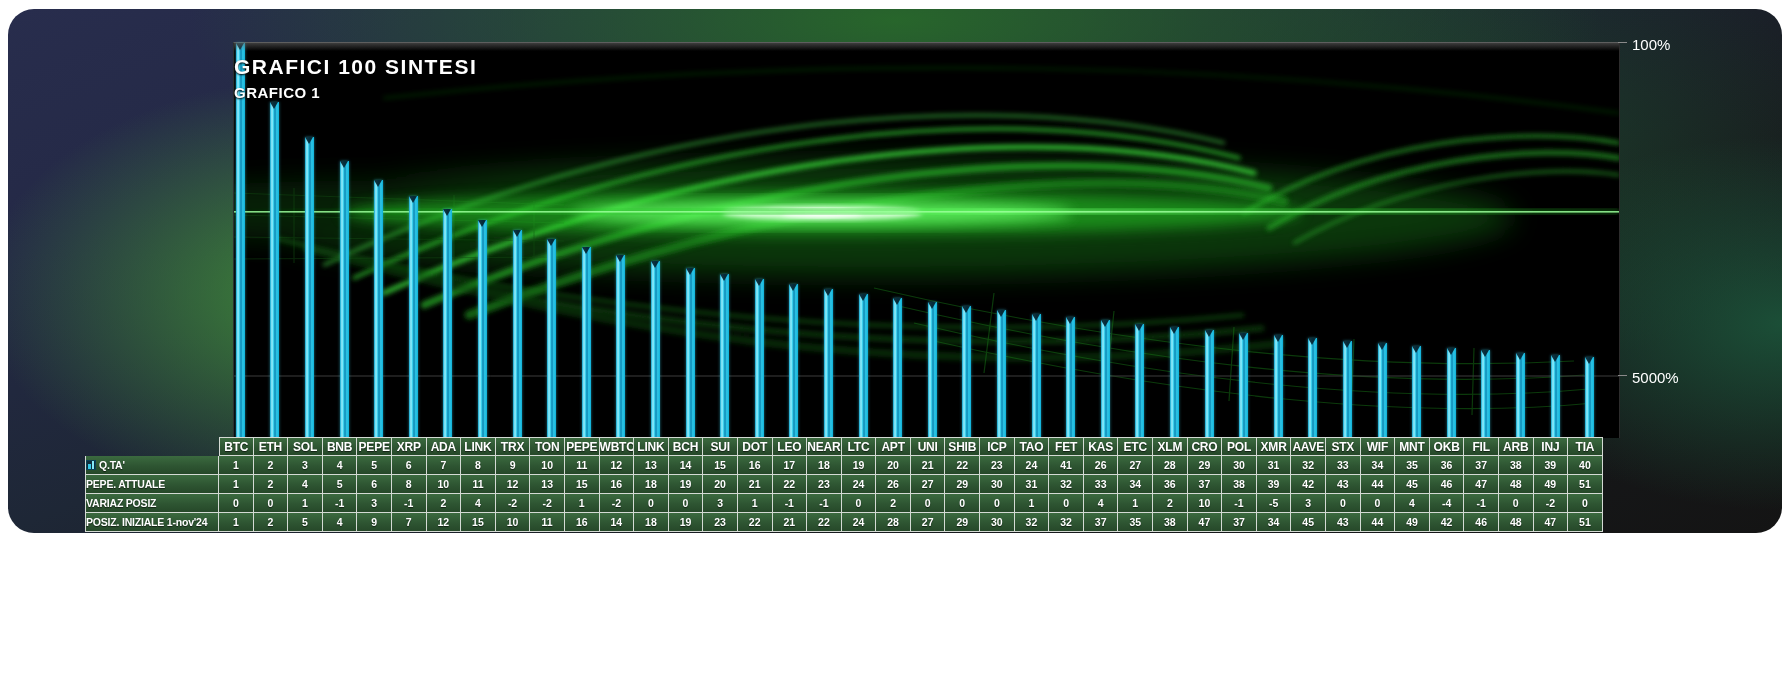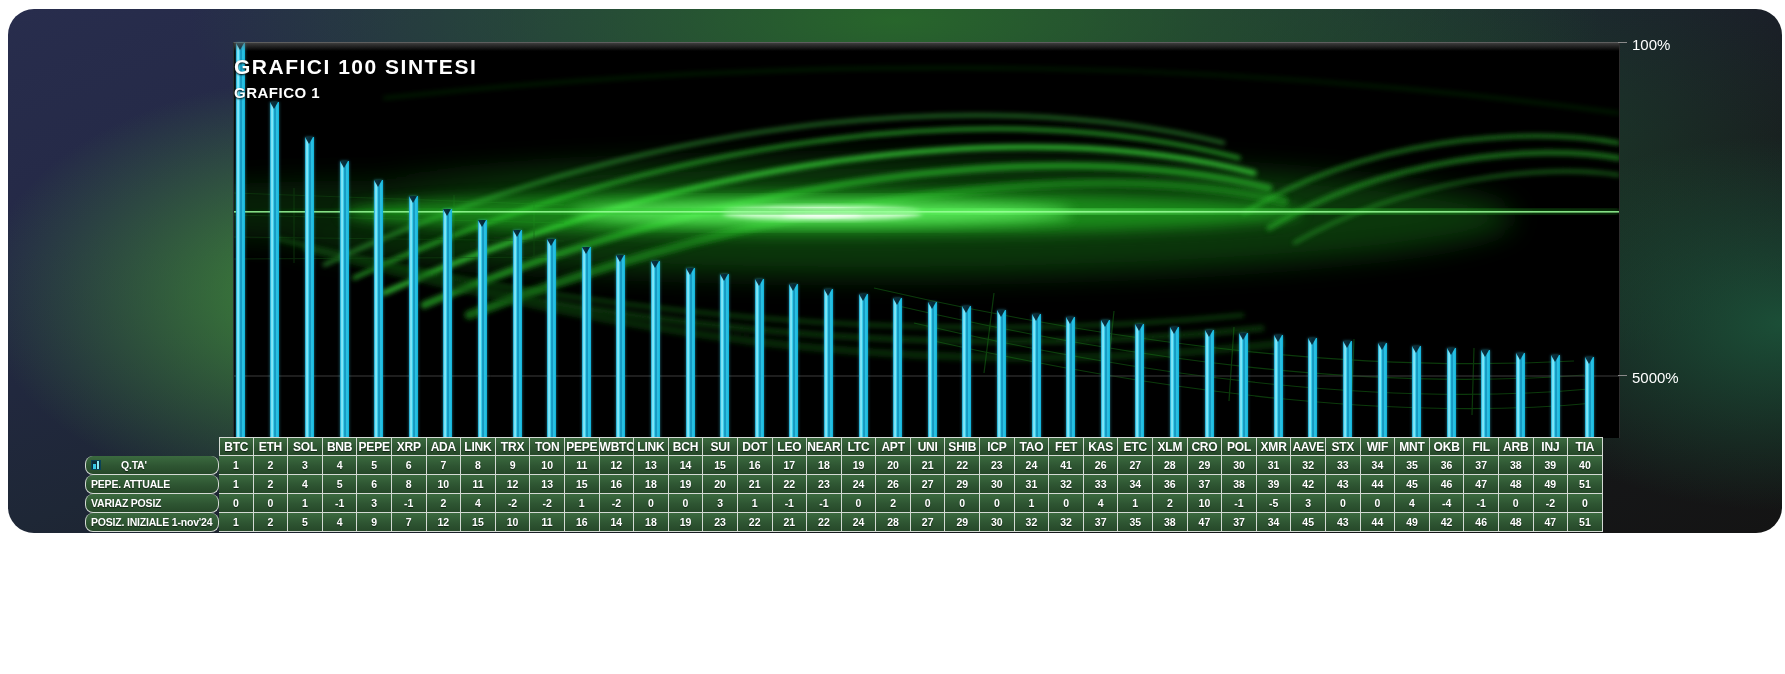--- a/index.html
+++ b/index.html
@@ -55,21 +55,21 @@
   }
   .cell{
     background:linear-gradient(180deg,#3b6a3f 0%,#2e5532 55%,#264829 100%);
     border-right:1px solid #d4dad4;border-bottom:1px solid #d4dad4;
     text-align:center;white-space:nowrap;overflow:hidden;
     text-shadow:0 1px 1px rgba(0,0,0,.6);box-sizing:border-box;
   }
   .cell.top{border-top:1px solid #d4dad4;}
   .cell.left{border-left:1px solid #d4dad4;}
   .cell.hdr{font-size:12px;letter-spacing:-.2px;}
-  .cell.lbl{text-align:left;padding-left:5px;display:flex;align-items:center;gap:20px;letter-spacing:-.2px;border-radius:8px;}
+  .cell.lbl{text-align:left;display:flex;align-items:center;gap:3px;letter-spacing:-.2px;}
   .corner{background:transparent;border:none;}
   .legend-key{
     display:inline-block;width:10px;height:10px;position:relative;flex:0 0 auto;
     background:#0d2d3d;box-shadow:inset 0 0 0 1px #0a4357;
   }
   .legend-key::before{content:"";position:absolute;left:2px;bottom:1px;width:2.5px;height:5px;background:#35c8e8;}
   .legend-key::after{content:"";position:absolute;left:5.5px;bottom:1px;width:2.5px;height:8px;background:#86e9f8;}
 </style>
 </head>
 <body>

